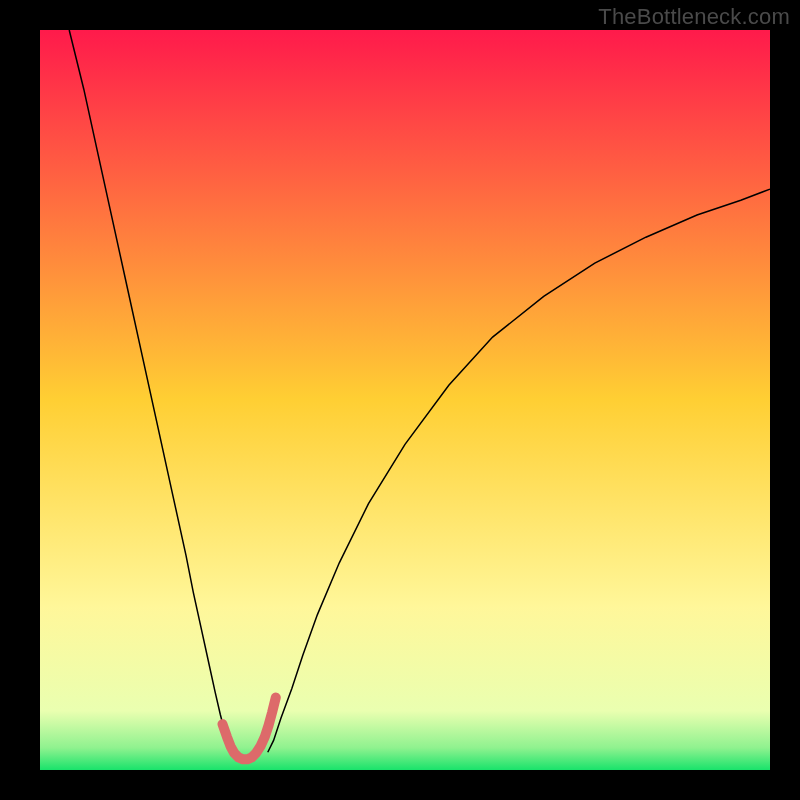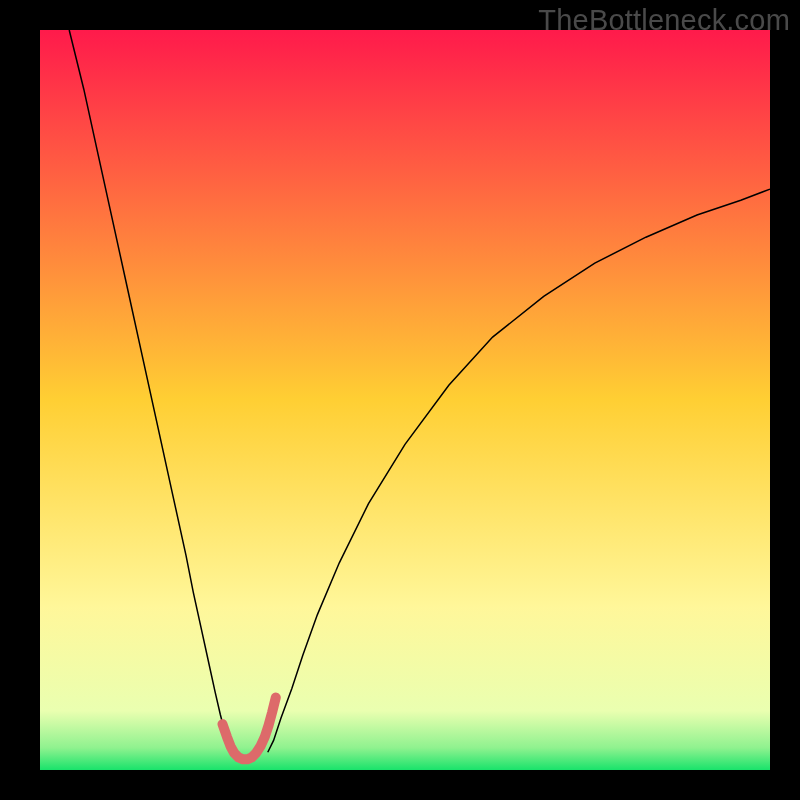--- a/index.html
+++ b/index.html
@@ -16,21 +16,21 @@
     top: 0;
     width: 800px;
     height: 800px;
     background: #000;
   }
   .watermark {
     position: absolute;
     top: 4px;
     right: 10px;
     font-family: Arial, Helvetica, sans-serif;
-    font-size: 29px;
+    font-size: 22px;
     color: #4a4a4a;
     font-weight: 400;
     letter-spacing: 0.2px;
   }
 </style>
 </head>
 <body>
 <div class="frame">
 
 

